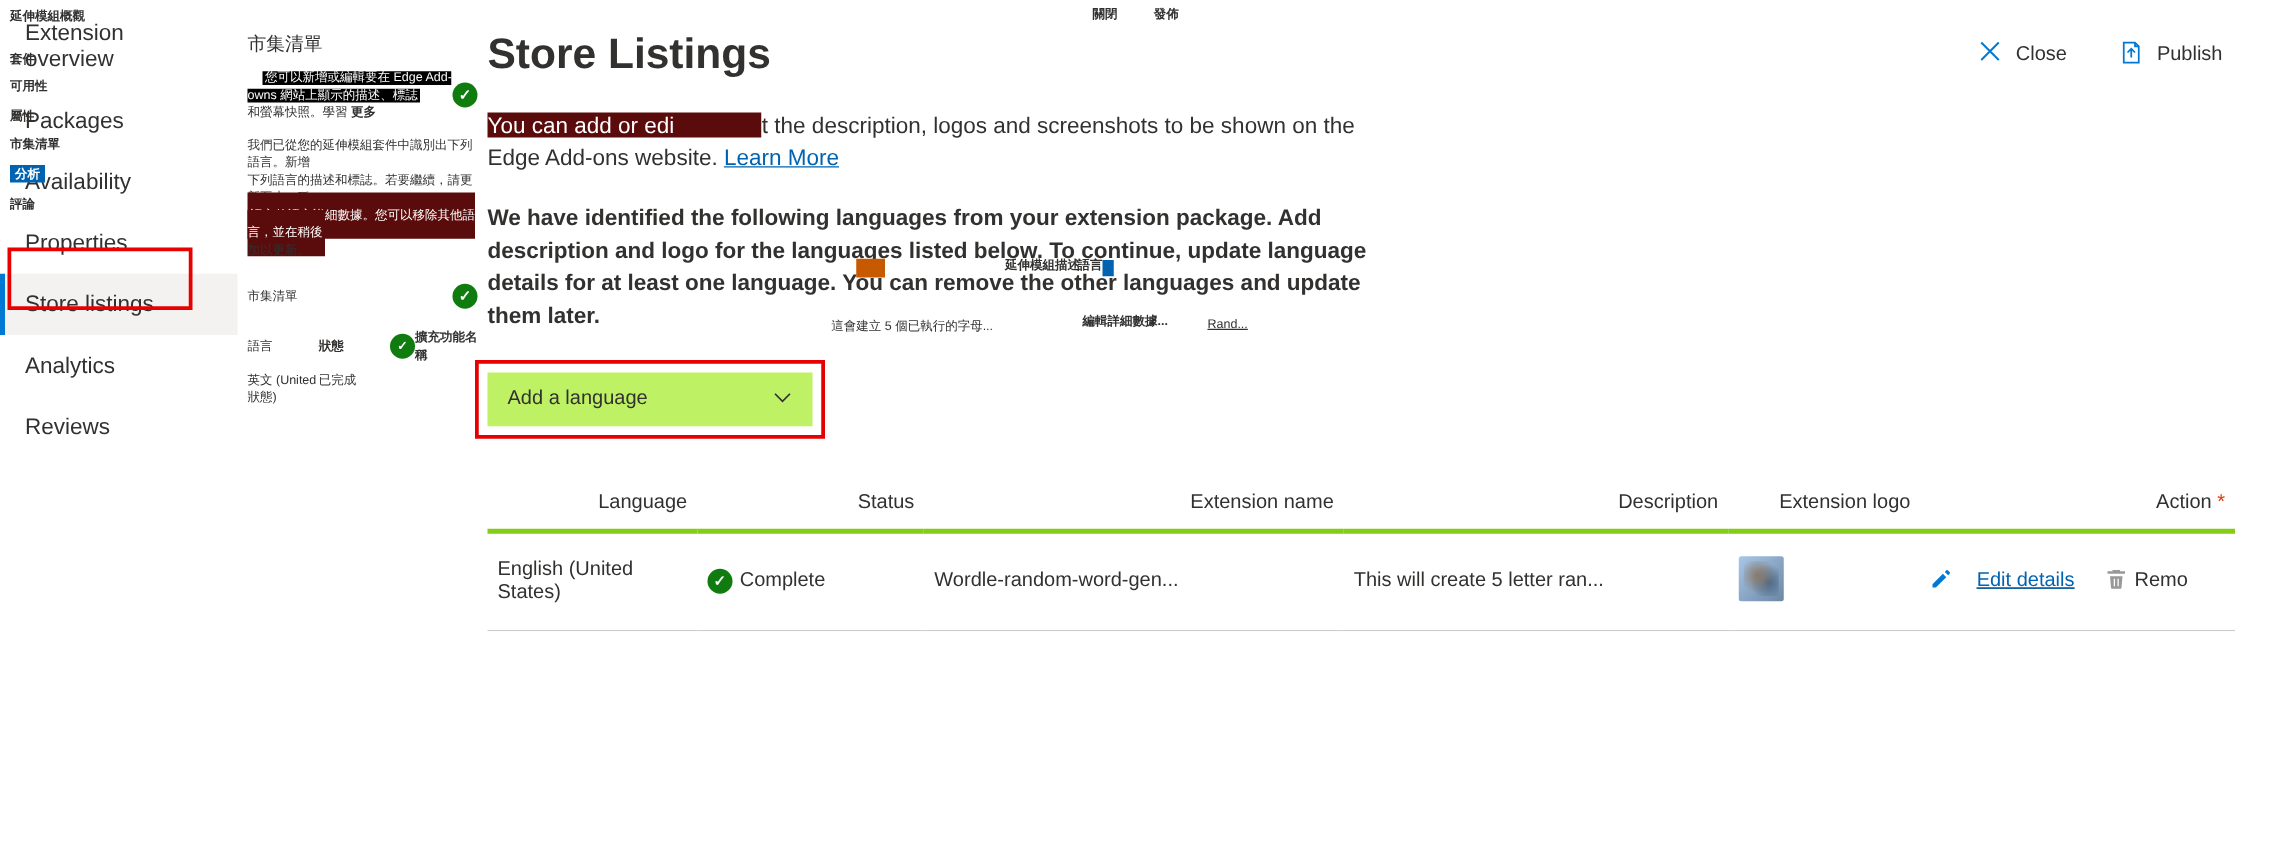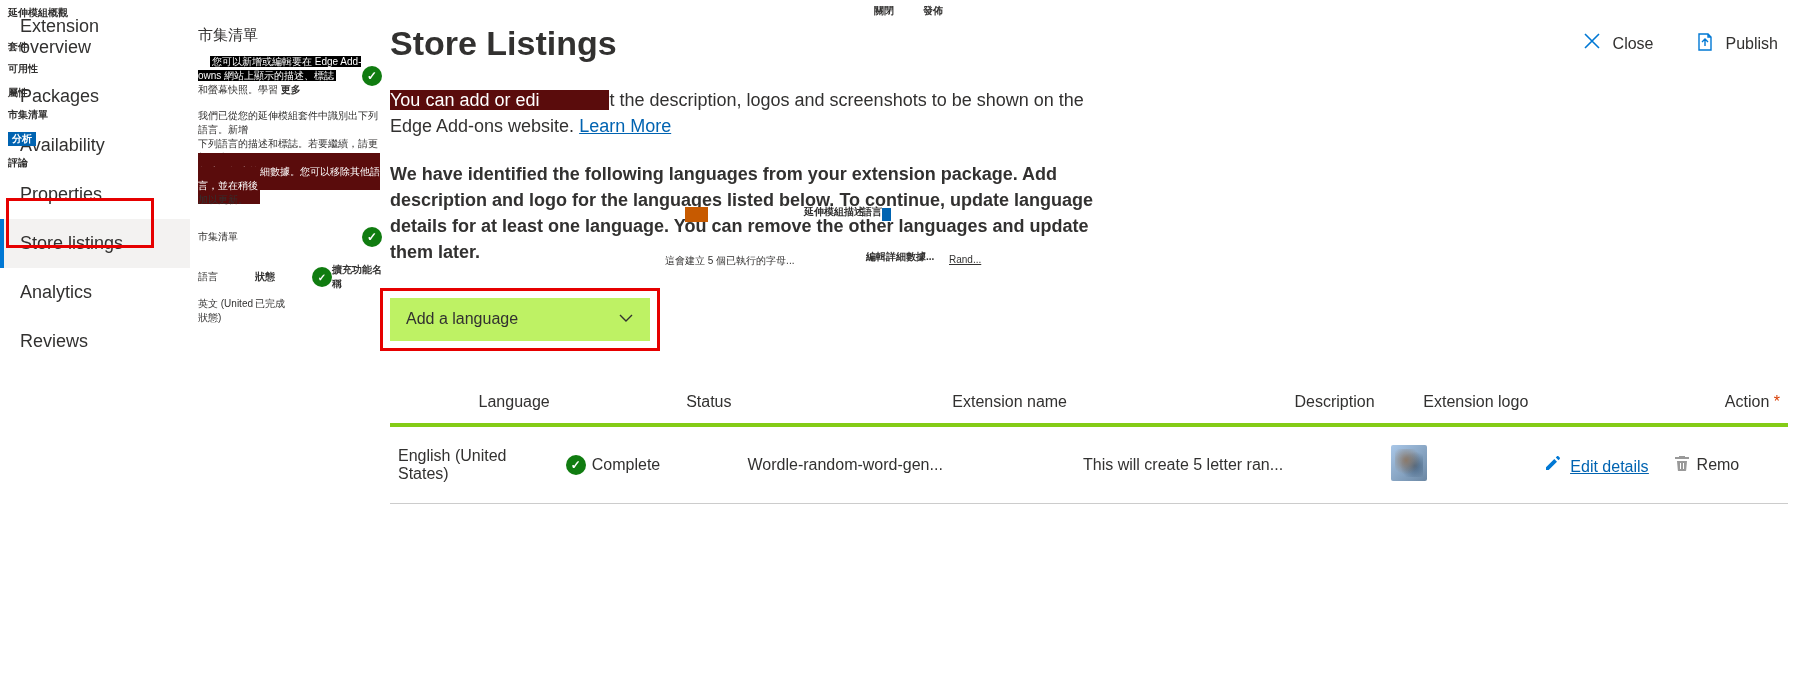--- a/index.html
+++ b/index.html
@@ -48,21 +48,21 @@
     
     table.lang { width: 100%; border-collapse: collapse; margin-top: 40px; }
     table.lang th { text-align: right; font-weight: 400; font-size: 16px; color: #323130; padding: 12px 8px; border-bottom: 4px solid #84cc16; }
     table.lang td { padding: 18px 8px; font-size: 16px; vertical-align: middle; }
     table.lang tr.data { border-bottom: 1px solid #ccc; }
     .req { color: #d83b01; }
     .status-cell { display: flex; align-items: center; gap: 6px; }
     .logo-swatch { width: 36px; height: 36px; background: linear-gradient(135deg,#a9c7e8 0%,#6b87a3 100%); border-radius: 2px; display: inline-block; position: relative; overflow: hidden; }
     .logo-swatch::after { content: ""; position: absolute; inset: 4px; background: radial-gradient(circle at 40% 40%, #8a6d52 0%, transparent 60%), radial-gradient(circle at 70% 60%, #3b5876 0%, transparent 55%); opacity: .8; }
     .action-link { color: #0063b1; text-decoration: underline; cursor: pointer; }
-    .act { display: flex; align-items: flex-end; gap: 8px; text-decoration: underline; }
+    .act { display: flex; align-items: center; gap: 19px; text-decoration: underline; }
     .pen { color: #0078d4; }
     .trash { color: #999; }
     .remove { display: flex; align-items: center; gap: 6px; color: #323130; margin-left: 24px; }
 
     
     .topbar { position: absolute; top: 30px; right: 40px; display: flex; gap: 40px; align-items: center; }
     .top-act { display: flex; align-items: center; gap: 10px; font-size: 16px; cursor: pointer; color: #323130; justify-content: flex-end; }
     .icon-x { color: #0078d4; font-size: 20px; }
     .icon-pub { color: #0078d4; }
 
@@ -142,21 +142,21 @@
         <b>We have identified the following languages from your extension package. Add description and logo for the languages listed below. To continue, update language details for at least one language. You can remove the other languages and update them later.</b>
       </p>
 
       
       <span class="ov" style="left:495px; top:209px; font-weight:bold;"><span class="hly" style="padding:2px 10px;">&nbsp;</span></span>
       <span class="ov" style="left:614px; top:205px; font-weight:bold;">延伸模組描述</span>
       <span class="ov" style="left:672px; top:205px; font-weight:bold;">語言</span>
       <span class="ov" style="left:692px; top:209px;"><span style="background:#0063b1;color:#fff;padding:1px 3px;">&nbsp;</span></span>
       <span class="ov" style="left:475px; top:254px;">這會建立 5 個已執行的字母...</span>
       <span class="ov" style="left:676px; top:250px; font-weight:bold;">編輯詳細數據...</span>
-      <span class="ov" style="left:759px; top:254px;text-decoration:underline;">Rand...</span>
+      <span class="ov" style="left:776px; top:254px;text-decoration:underline;">Rand...</span>
       <span class="ov" style="left:684px; top:4px; font-weight:bold;">關閉</span>
       <span class="ov" style="left:733px; top:4px; font-weight:bold;">發佈</span>
 
       <div class="dropdown-wrap">
         <div class="dropdown">
           <span>Add a language</span>
           <span class="chev">
             <svg width="16" height="16" viewBox="0 0 16 16">
                 <path d="M2 5l6 6 6-6" fill="none" stroke="#323130" stroke-width="1.4"></path>
               </svg>

